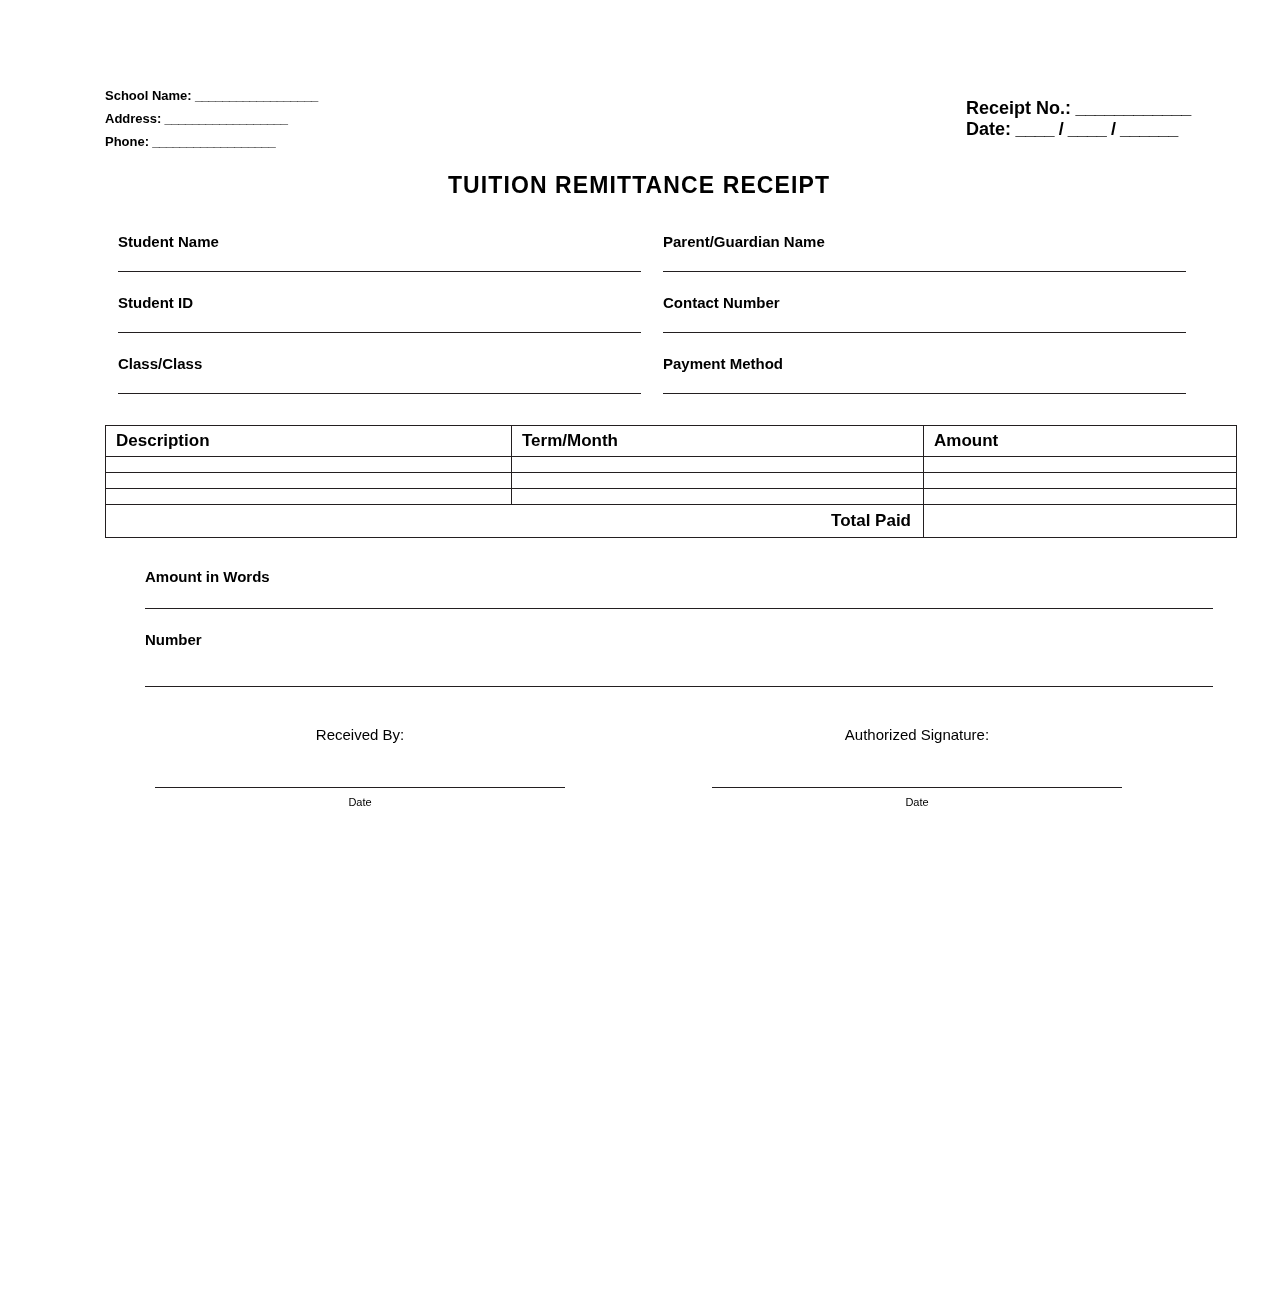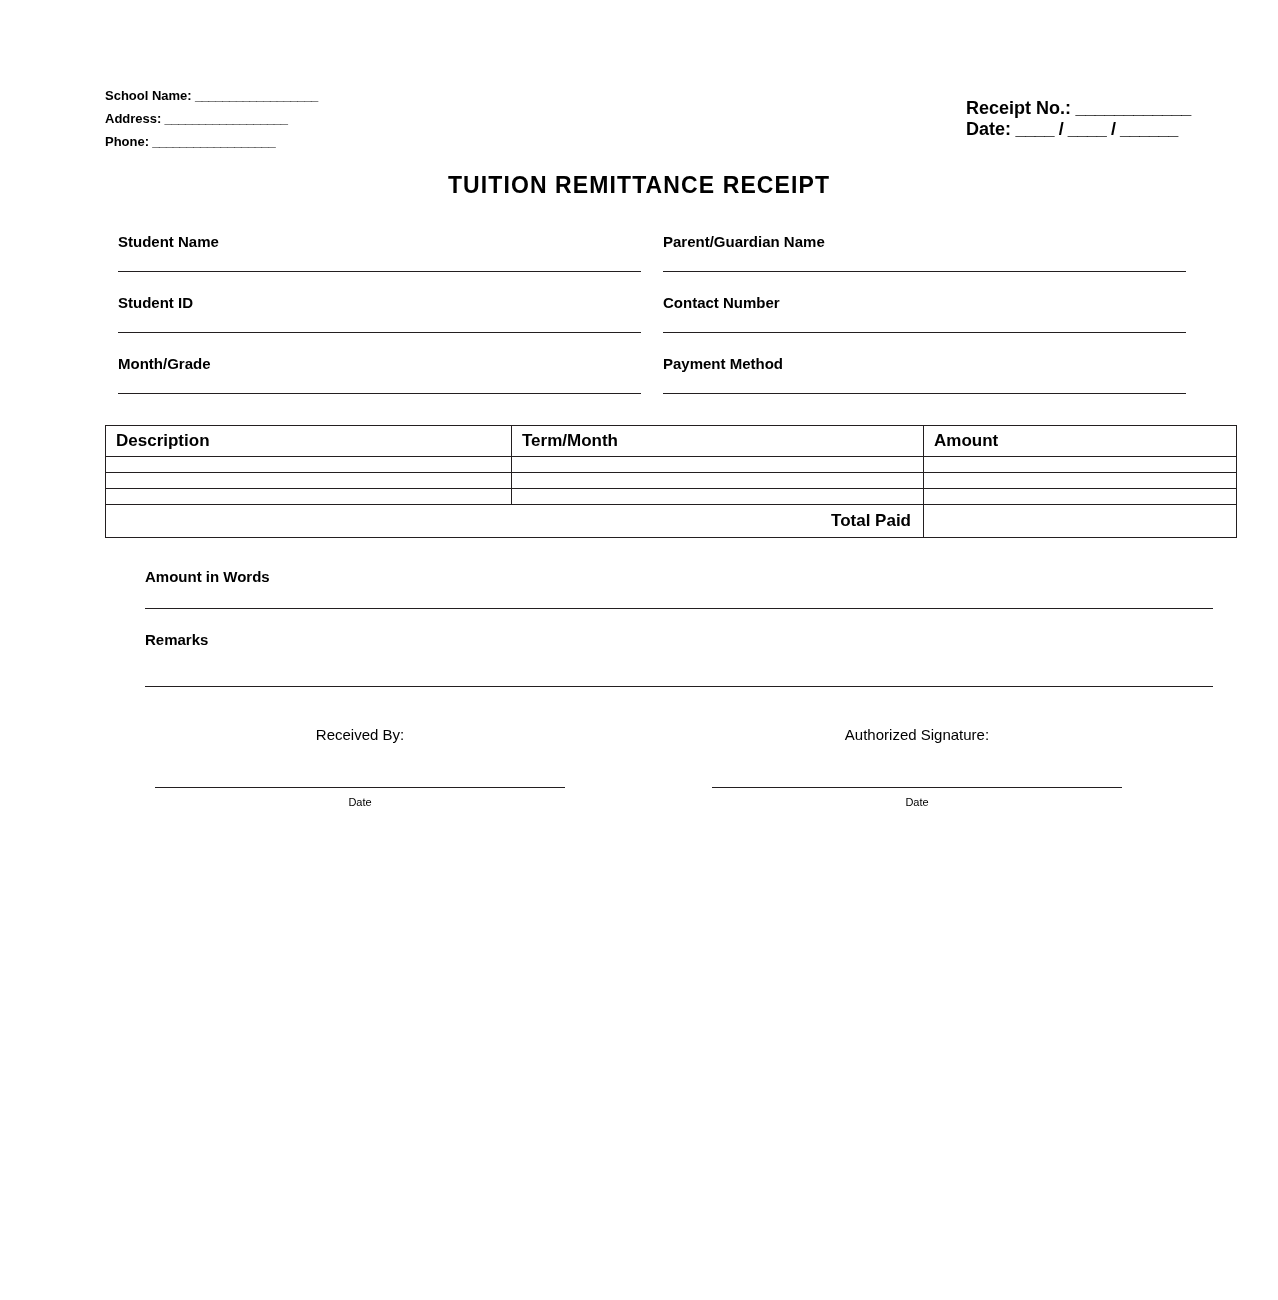--- a/index.html
+++ b/index.html
@@ -203,21 +203,21 @@
         <div class="field-rule"></div>
       </div>
       <div class="field">
         <div class="field-label">Contact Number</div>
         <div class="field-rule"></div>
       </div>
     </div>
 
     <div class="field-row">
       <div class="field">
-        <div class="field-label">Month/Grade</div>
+        <div class="field-label">Class/Class</div>
         <div class="field-rule"></div>
       </div>
       <div class="field">
         <div class="field-label">Payment Method</div>
         <div class="field-rule"></div>
       </div>
     </div>
 
   </div>
 
@@ -250,21 +250,21 @@
     </tbody>
   </table>
 
   <div class="notes">
     <div class="note-block">
       <div class="note-label">Amount in Words</div>
       <div class="note-gap-short"></div>
       <div class="note-rule"></div>
     </div>
     <div class="note-block">
-      <div class="note-label">Remarks</div>
+      <div class="note-label">Number</div>
       <div class="note-gap-tall"></div>
       <div class="note-rule"></div>
     </div>
   </div>
 
   <div class="signatures">
     <div class="sig-block">
       <div class="sig-title">Received By:</div>
       <div class="sig-space"></div>
       <div class="sig-rule"></div>

